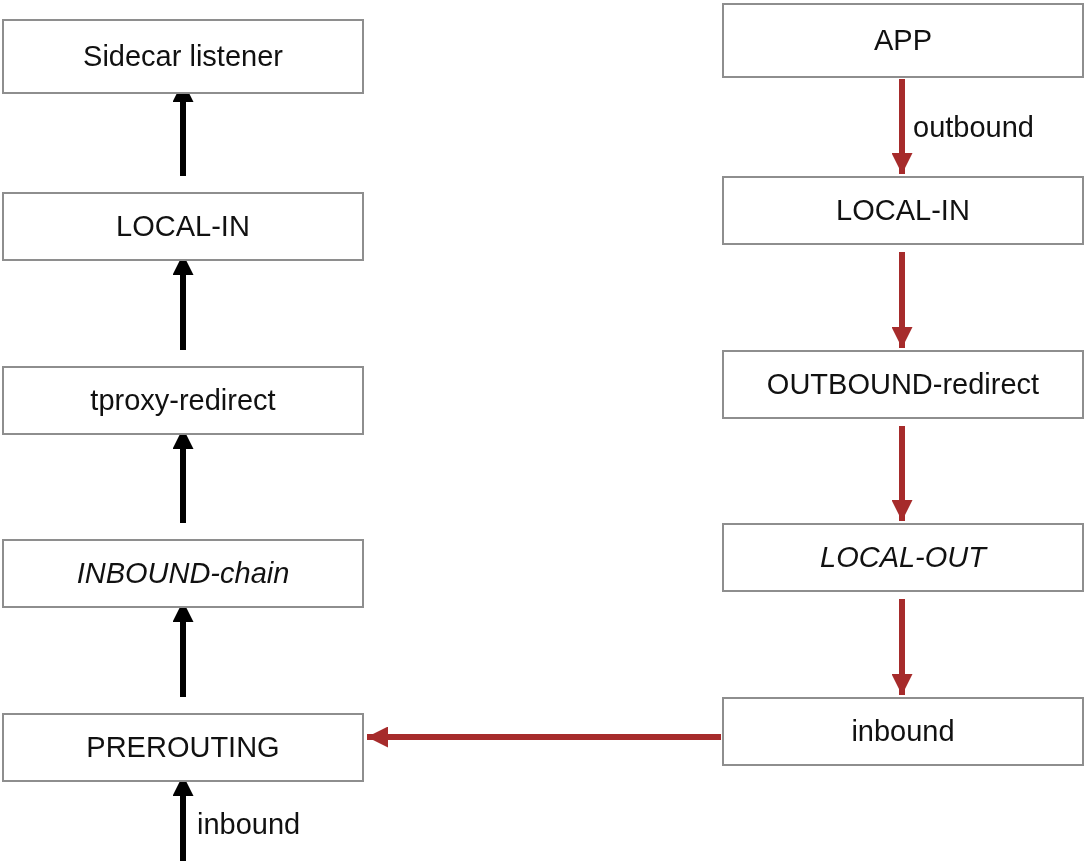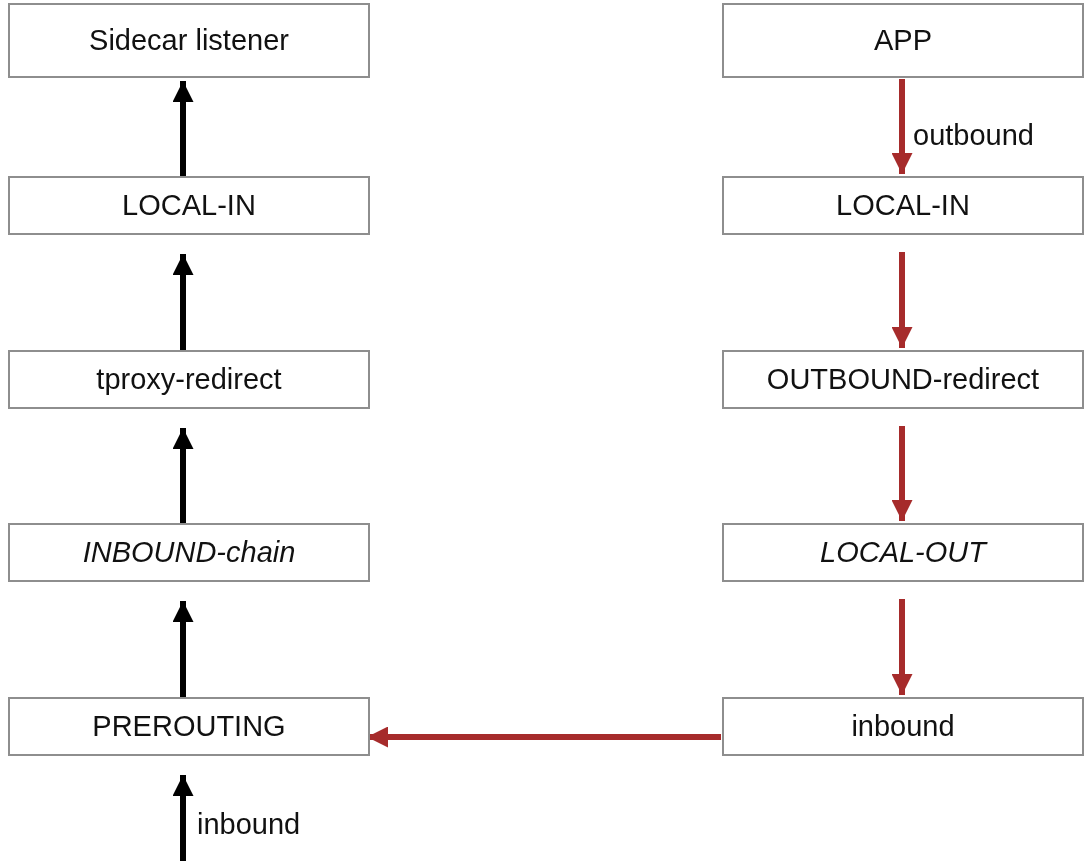--- a/index.html
+++ b/index.html
@@ -10,34 +10,34 @@
     background: var(--box-fill, #ffffff);
     font-family: "Liberation Sans", sans-serif;
     overflow: hidden;
   }
 
   
   .node {
     position: absolute;
     box-sizing: border-box;
     width: 362px;
-    height: 59px;
+    height: 69px;
     border: 2px solid var(--box-border, #8e8e8e);
     background: var(--box-fill, #ffffff);
     display: flex;
     align-items: center;
     justify-content: center;
   }
   .node span {
     font-size: 29px;
     font-weight: 400;
     color: var(--text-color, #111111);
     white-space: nowrap;
   }
-  .col-left  { left: 8px; }
+  .col-left  { left: 2px; margin-top: 16px; }
   .col-right { left: 722px; }
   .row-0 { top: 3px; height: 75px; }
   .row-1 { top: 176px; }
   .row-2 { top: 350px; }
   .row-3 { top: 523px; font-style: italic; }
   .row-4 { top: 697px; }
 
   
   #arrow-layer {
     position: absolute;
@@ -51,21 +51,21 @@
   .head-out { fill: var(--outbound-color, #a62b2b); }
 
   
   .flow-label {
     position: absolute;
     font-size: 29px;
     color: var(--text-color, #111111);
     white-space: nowrap;
   }
   #inbound-label  { left: 197px; top: 808px; }
-  #outbound-label { left: 913px; top: 119px; }
+  #outbound-label { left: 913px; top: 111px; }
 </style>
 </head>
 <body>
 
 <svg id="arrow-layer" viewBox="0 0 1086 864" xmlns="http://www.w3.org/2000/svg">
   <defs>
     <marker id="mk-in" viewBox="0 0 10 10" refX="10" refY="5" markerWidth="25" markerHeight="21" orient="auto" markerUnits="userSpaceOnUse">
       <path class="head-in" d="M0,0 L10,5 L0,10 Z"></path>
     </marker>
     <marker id="mk-out" viewBox="0 0 10 10" refX="10" refY="5" markerWidth="25" markerHeight="21" orient="auto" markerUnits="userSpaceOnUse">

